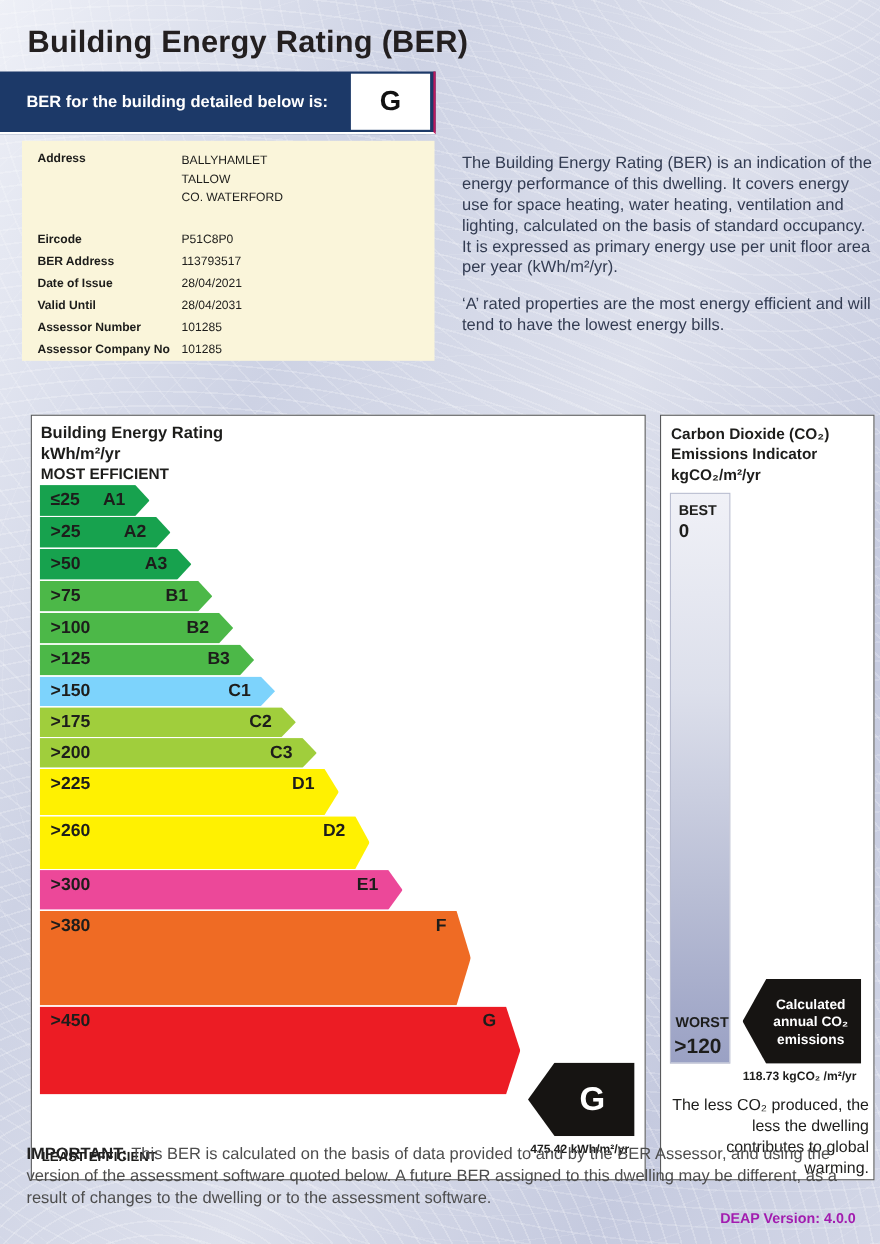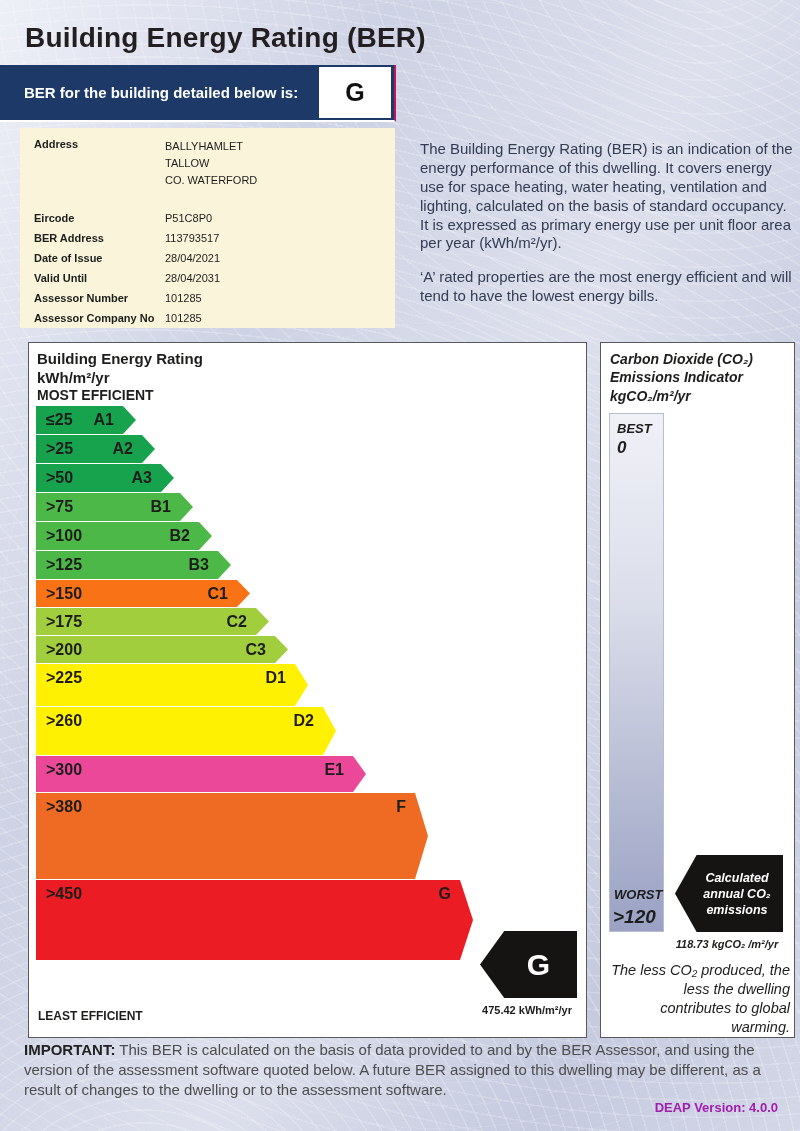--- a/index.html
+++ b/index.html
@@ -32,41 +32,41 @@
   .details { position:absolute; left:20px; top:128px; width:375px; height:200px; background:var(--cream,#faf5da); font-size:11px; }
   .addr-label { position:absolute; left:14px; top:10px; font-weight:700; }
   .addr-lines { position:absolute; left:145px; top:10px; line-height:1.55; }
   .d-row { position:absolute; left:14px; width:350px; }
   .d-row .lab { font-weight:700; }
   .d-row .val { position:absolute; left:131px; font-weight:400; }
 
   .intro { position:absolute; left:420px; top:140px; width:374px; font-size:15px; line-height:1.26; color:#333c52; }
   .intro p + p { margin-top:15px; }
 
-  .panel { position:absolute; background:#fff; border:1px solid #58595b; }
+  .panel { position:absolute; background:#fff; border:1px solid #58595b;margin-top:35px; }
   .chart-panel { left:28px; top:342px; width:559px; height:696px; }
   .chart-head { position:absolute; left:8px; top:6px; font-size:15px; font-weight:700; line-height:1.27; }
   .chart-head .top-label { font-size:14px; }
   .bands { position:absolute; left:7px; top:63px; }
   .band { position:relative; margin-bottom:1px; display:flex; align-items:center;
           clip-path:polygon(0 0, calc(100% - 13px) 0, 100% 50%, calc(100% - 13px) 100%, 0 100%);
           font-weight:700; font-size:16px; }
   .band.tall { align-items:flex-start; padding-top:5px; }
   .band .range { position:absolute; left:10px; }
   .band.tall .range { position:static; margin-left:10px; }
   .band .grade { position:absolute; right:22px; }
   .band.tall .grade { top:5px; }
   .least { position:absolute; left:9px; top:666px; font-size:12px; font-weight:700; }
   .result-arrow { position:absolute; left:451px; top:588px; width:97px; height:67px; background:#161412; color:#fff;
                   clip-path:polygon(0 50%, 25% 0, 100% 0, 100% 100%, 25% 100%);
                   display:flex; align-items:center; justify-content:center; padding-left:20px;
                   font-size:30px; font-weight:700; }
   .result-value { position:absolute; left:438px; top:661px; width:120px; text-align:center; font-size:11px; font-weight:700; }
 
-  .co2-panel { left:600px; top:342px; width:195px; height:696px;font-style:italic; }
+  .co2-panel { left:600px; top:342px; width:195px; height:696px; }
   .co2-head { position:absolute; left:9px; top:7px; font-size:14px; font-weight:700; line-height:1.32; }
   .co2-bar { position:absolute; left:8px; top:70px; width:55px; height:519px;
              background:linear-gradient(to bottom,#f0f1f7 0%,#dcdfeb 35%,#b9bed5 70%,#9aa1c4 100%);
              border:1px solid #b9bdd0; }
   .co2-best-label { position:absolute; left:7px; top:7px; font-size:13px; font-weight:700; }
   .co2-best-value { position:absolute; left:7px; top:24px; font-size:17px; font-weight:700; }
   .co2-worst-label { position:absolute; left:4px; bottom:29px; font-size:13px; font-weight:700; }
   .co2-worst-value { position:absolute; left:3px; bottom:3px; font-size:19px; font-weight:700; }
   .co2-arrow { position:absolute; left:74px; top:512px; width:108px; height:77px; background:#161412; color:#fff;
                clip-path:polygon(0 50%, 20% 0, 100% 0, 100% 100%, 20% 100%);
@@ -135,21 +135,21 @@
           <span class="grade">B1</span>
         </div>
         <div class="band" style="width: 176px; height: 28px; background: rgb(76, 184, 72);">
           <span class="range">&gt;100</span>
           <span class="grade">B2</span>
         </div>
         <div class="band" style="width: 195px; height: 28px; background: rgb(76, 184, 72);">
           <span class="range">&gt;125</span>
           <span class="grade">B3</span>
         </div>
-        <div class="band" style="width: 214px; height: 27px; background: #f97316; padding-left: 41px;">
+        <div class="band" style="width: 214px; height: 27px; background: #7dd3fc; padding-left: 41px;">
           <span class="range">&gt;150</span>
           <span class="grade">C1</span>
         </div>
         <div class="band" style="width: 233px; height: 27px; background: rgb(160, 206, 60);">
           <span class="range">&gt;175</span>
           <span class="grade">C2</span>
         </div>
         <div class="band" style="width: 252px; height: 27px; background: rgb(160, 206, 60);">
           <span class="range">&gt;200</span>
           <span class="grade">C3</span>

